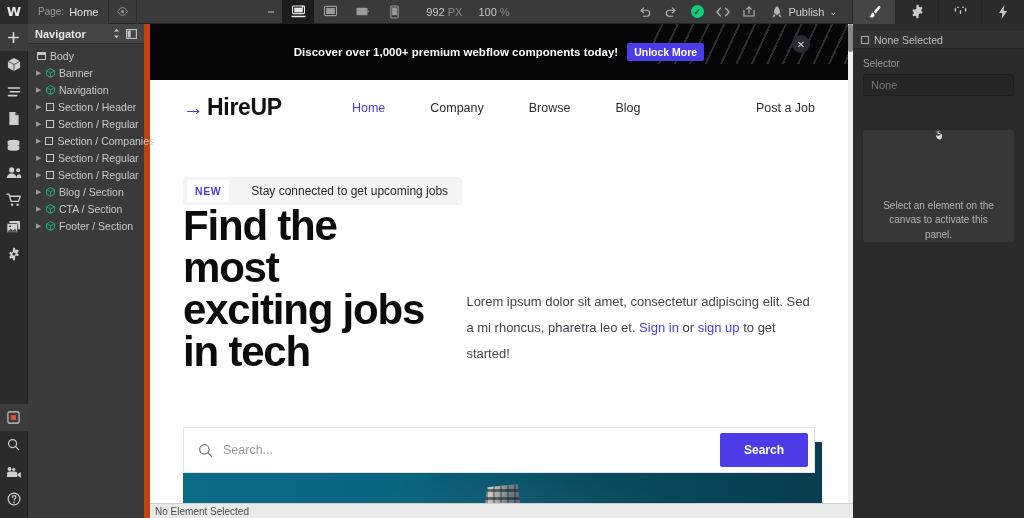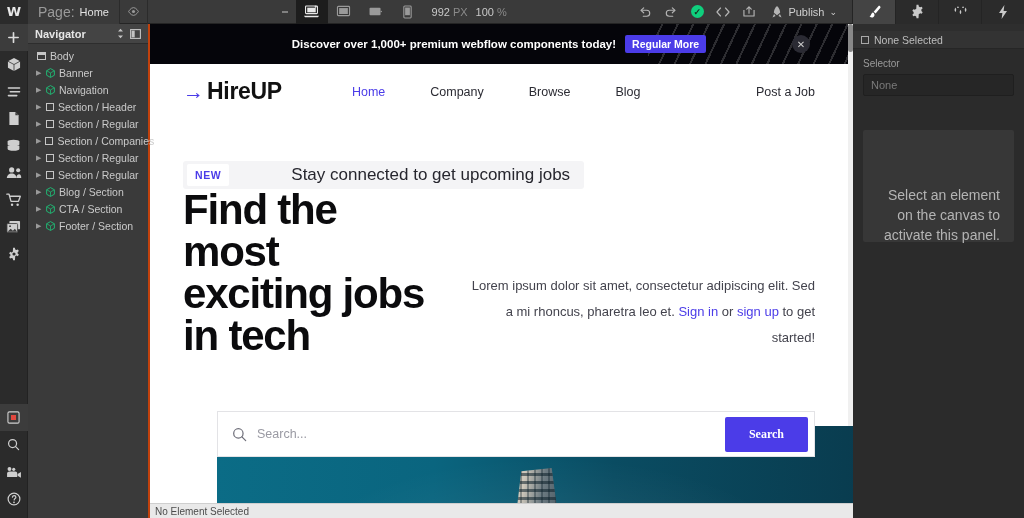--- a/index.html
+++ b/index.html
@@ -19,34 +19,34 @@
   }
   .wf-logo {
     width:28px; height:24px; display:flex; align-items:center; justify-content:center;
     background:#2b2b2b; font-weight:bold; font-size:13px; color:#e8e8e8;
     font-family:"DejaVu Sans", sans-serif;
   }
   .page-chip {
     display:flex; align-items:center; height:24px; padding:0 10px; gap:5px;
     background:#3a3a3a; border-right:1px solid #2b2b2b;
   }
-  .page-chip .lbl { color:#9a9a9a; font-size:14px; }
+  .page-chip .lbl { color:#9a9a9a; font-size:10px; }
   .page-chip .val { color:#e3e3e3; font-size:11px; }
   .eye-btn {
     width:28px; height:24px; display:flex; align-items:center; justify-content:center;
     border-right:1px solid #2b2b2b;
   }
   .topbar .spacer { flex:1; }
   .dots { width:22px; height:24px; display:flex; align-items:center; justify-content:center; }
   .dots i { display:block; width:2px; height:2px; background:#9a9a9a; border-radius:50%; margin:1px 0; }
   .bp {
     width:32px; height:24px; display:flex; align-items:center; justify-content:center;
   }
   .bp.active { background:#1d1d1d; }
-  .px-val { color:#c9c9c9; font-size:11px; margin-left:8px; }
+  .px-val { color:#c9c9c9; font-size:11px; margin-left:16px; }
   .px-unit { color:#8a8a8a; font-size:11px; margin-left:3px; }
   .tb-ico { width:26px; height:24px; display:flex; align-items:center; justify-content:center; }
   .check-dot {
     width:13px; height:13px; border-radius:50%; background:#0fcf7d;
     display:flex; align-items:center; justify-content:center;
     color:#17301f; font-size:9px; font-weight:bold;
   }
   .publish {
     display:flex; align-items:center; gap:5px; padding:0 9px; height:24px; color:#cfcfcf;
   }
@@ -65,21 +65,21 @@
   }
   .lb-ico {
     width:28px; height:27px; display:flex; align-items:center; justify-content:center;
   }
   .lb-ico.boxed { background:#3c3c3c; }
   .leftbar .grow { flex:1; }
 
   
   .navpanel {
     position:absolute; left:28px; top:24px; width:122px; height:494px;
-    background:#3a3a3a; border-right:2px solid #c2410c; z-index:25;
+    background:#3a3a3a; border-right:6px solid #c2410c; z-index:25;
   }
   .nav-head {
     height:20px; display:flex; align-items:center; padding:0 5px 0 7px;
     background:#444; border-bottom:1px solid #2d2d2d;
   }
   .nav-head .t { font-size:11px; color:#e6e6e6; font-weight:bold; flex:1; }
   .nav-head .ico { width:15px; display:flex; align-items:center; justify-content:center; }
   .nav-list { padding-top:3px; }
   .nav-item {
     height:17px; display:flex; align-items:center; gap:4px; padding-left:8px;
@@ -106,21 +106,21 @@
   .statusbar {
     position:absolute; left:0; bottom:0; width:703px; height:15px;
     background:#e9e9e9; border-top:1px solid #cfcfcf;
     display:flex; align-items:center; padding-left:5px;
     font-size:10px; color:#4c4c4c;
   }
 
   
   .site { width:698px; background:#fff; }
   .banner {
-    position:relative; height:40px; background:#05050a; overflow:hidden;
+    position:relative; height:56px; background:#05050a; overflow:hidden;
     display:flex; align-items:center; justify-content:center;
   }
   .banner-inner { display:flex; align-items:center; gap:9px; z-index:2; }
   .banner-txt { color:#fff; font-size:11.5px; font-weight:bold; }
   .unlock-btn {
     background:#4b3ce8; color:#fff; font-size:10.5px; font-weight:bold;
     padding:3px 7px; border-radius:2px;
   }
   .banner-close {
     position:absolute; right:38px; top:11px; width:18px; height:18px; border-radius:50%;
@@ -151,41 +151,41 @@
 
   .hero { padding:42px 33px 0; }
   .newpill {
     display:inline-flex; align-items:center; gap:12px; background:#f4f4f6;
     border-radius:3px; height:28px; padding-right:14px;
   }
   .newpill .tag {
     background:#fff; color:#4b3ce8; font-size:10.5px; font-weight:bold;
     letter-spacing:.6px; padding:5px 8px; margin:3px 10px 3px 4px; border-radius:2px;
   }
-  .newpill .msg { font-size:17px; color:#26262e;margin-left:40px; }
+  .newpill .msg { font-size:12px; color:#26262e; }
   .hero-row { display:flex; }
   .hero-h1 {
     font-size:42px; line-height:1.0; font-weight:bold; color:#0b0b0d;
     letter-spacing:-1.2px; width:255px;
   }
   .hero-p {
     margin-left:33px; width:355px; align-self:flex-end; padding-bottom:6px;
-    font-size:13px; line-height:2.0; color:#43434d;text-align:right;
+    font-size:13px; line-height:2.0; color:#43434d;
   }
   .hero-p a { color:#4b3ce8; text-decoration:none; }
 
-  .searchwrap { padding:8px 33px; margin-top:46px; position:relative;margin-left:34px; }
+  .searchwrap { padding:8px 33px; margin-top:46px; position:relative; }
   .searchbox {
     position:relative; height:46px; background:#fff; border:1px solid #e3e3e6;
     display:flex; align-items:center; padding:0 6px 0 14px; z-index:3;
   }
   .searchbox .sph { margin-left:10px; font-size:12.5px; color:#9a9aa3; }
   .search-btn {
     margin-left:auto; background:#4b3ce8; color:#fff; font-size:12px; font-weight:bold;
-    padding:10px 24px; border-radius:2px;font-family:Liberation Serif, serif;
+    padding:10px 24px; border-radius:2px;
   }
   .heroimg {
     position:absolute; left:33px; top:23px; width:639px; height:120px;
     background:
       radial-gradient(ellipse at 52% 120%, rgba(255,255,255,.10) 0%, rgba(255,255,255,0) 55%),
       linear-gradient(92deg,#0b6c86 0%, #0a657f 34%, #0a4c62 62%, #093c4f 100%);
     z-index:1; overflow:hidden;
   }
   .heroimg .tower {
     position:absolute; left:50%; top:42px; width:76px; height:80px;
@@ -213,21 +213,21 @@
   .rp-label { font-size:10px; color:#9b9b9b; margin-bottom:5px; }
   .rp-input {
     height:22px; background:#262626; border:1px solid #1f1f1f; border-radius:2px;
     display:flex; align-items:center; padding:0 7px; color:#7a7a7a; font-size:11px;
   }
   .rp-empty {
     margin:34px 10px 0; height:112px; background:#373737; border-radius:2px;
     display:flex; flex-direction:column; align-items:center; justify-content:center; gap:12px;
   }
   .rp-empty .t {
-    font-size:14px; color:#b4b4b4; text-align:right; line-height:1.45; padding:0 14px;margin-top:46px;
+    font-size:10px; color:#b4b4b4; text-align:center; line-height:1.45; padding:0 14px;margin-top:46px;
   }
   svg { display:block; }
 </style>
 </head>
 <body>
 
 <div class="app">
 
   <div class="topbar">
     <div class="wf-logo">W</div>
@@ -542,21 +542,21 @@
   </div>
 
   <div class="canvaswrap">
     <div class="canvas-scroll">
       <div class="site">
 
         <div class="banner">
           <div class="stripes"></div>
           <div class="banner-inner">
             <span class="banner-txt">Discover over 1,000+ premium webflow components today!</span>
-            <span class="unlock-btn">Regular More</span>
+            <span class="unlock-btn">Unlock More</span>
           </div>
           <div class="banner-close">✕</div>
         </div>
 
         <div class="navbar">
           <div class="logo">
             <span class="arrow">→</span>
             <span class="name">HireUP</span>
           </div>
           <div class="navlinks">

